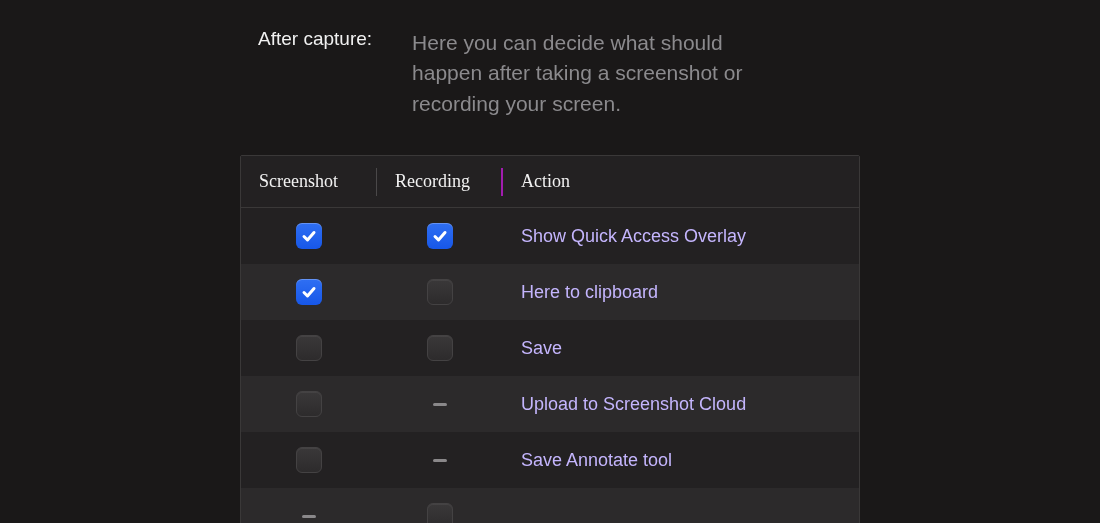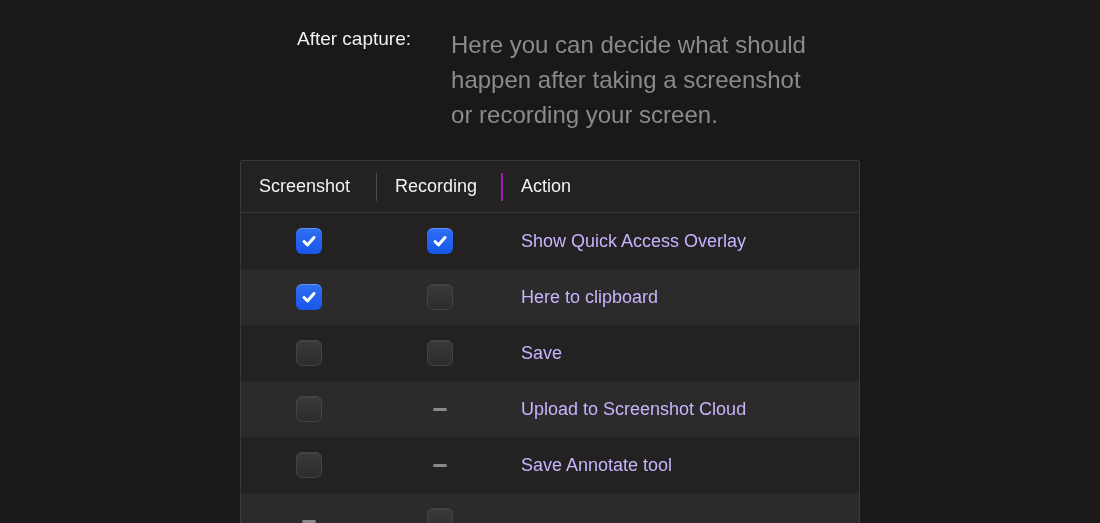--- a/index.html
+++ b/index.html
@@ -18,48 +18,48 @@
     .container {
       padding: 28px 0 0 0;
       display: flex;
       flex-direction: column;
       align-items: center;
     }
     .header-row {
       display: flex;
       gap: 40px;
       padding-left: 18px;
-      margin-bottom: 28px;
+      margin-bottom: 36px;
       width: 620px;
-      justify-content: center;
     }
     .section-label {
       color: #f0f0f0;
       font-size: 19px;
       font-weight: 500;
       white-space: nowrap;
     }
     .section-description {
       color: #8b8a8d;
-      font-size: 24px;
+      font-size: 21px;
       line-height: 1.45;
       max-width: 370px;
     }
     .table {
       width: 620px;
       border: 1px solid #3a3838;
       border-radius: 2px;
       overflow: hidden;
     }
     .thead {
       display: flex;
       background: #232122;
       border-bottom: 1px solid #3a3838;
       height: 52px;
       align-items: center;
+      font-family: Liberation Serif, serif;
     }
     .th {
       color: #f2f2f2;
       font-size: 18px;
       font-weight: 500;
       padding: 0 18px;
       display: flex;
       align-items: center;
       height: 28px;
     }

